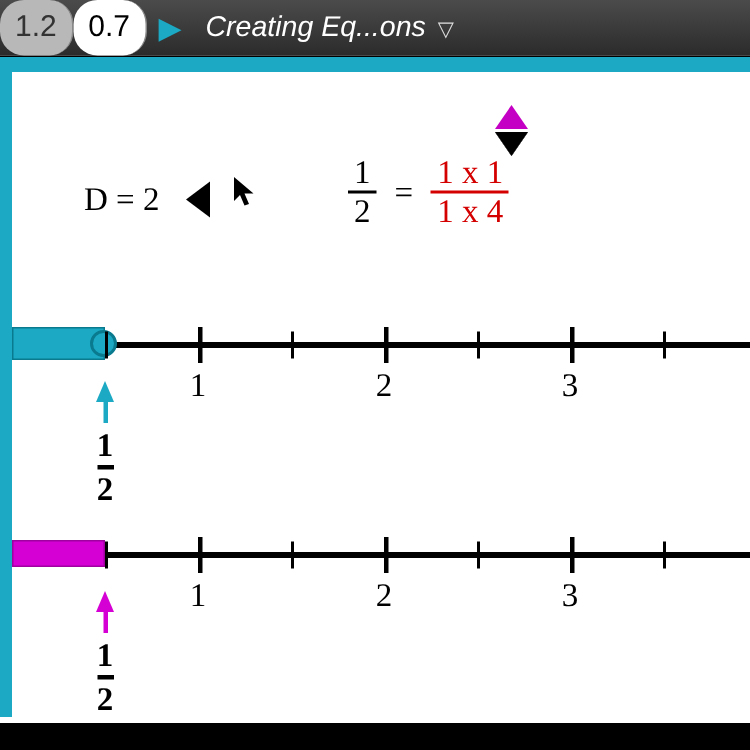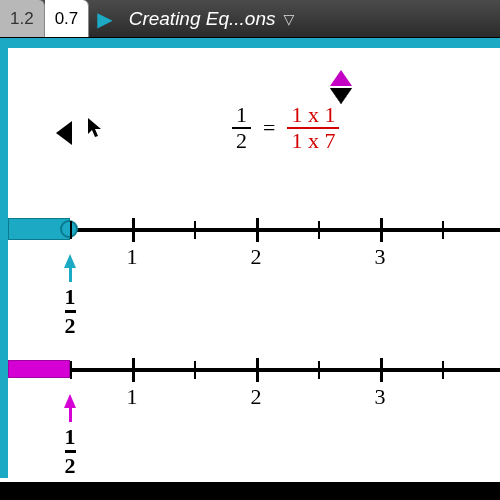--- a/index.html
+++ b/index.html
@@ -20,24 +20,25 @@
     background: linear-gradient(#4b4b4b, #2b2b2b);
     display: flex;
     align-items: stretch;
     border-bottom: 1px solid #000;
   }
   .tab {
     background: #b8b8b8;
     color: #333;
     padding: 6px 10px;
     border-right: 1px solid #888;
-    font-size: 17px;
+    font-size: 20px;
     display: flex;
     align-items: center;
     border-top-right-radius: 6px;
+    border-radius: 16px;
   }
   .tab.active {
     background: #fff;
     color: #000;
   }
   .tab-arrow {
     color: #1ba9c4;
     font-size: 20px;
     padding: 0 8px;
     display: flex;
@@ -278,20 +279,21 @@
   <div class="ribbon"></div>
 
   <div class="content">
 
     <div class="marker">
       <div class="tri-up"></div>
       <div class="tri-down"></div>
     </div>
 
     <div class="drow">
+      <span class="dlabel">D = 2</span>
       <span class="arrowset">
         <span class="tri-left"></span>
         <span class="tri-right"></span>
       </span>
       <span class="cursor">
         <svg width="20" height="24" viewBox="0 0 20 24">
             <path d="M2 2 L2 18 L6 14 L9 21 L12 20 L9 13 L15 13 Z" fill="#000"></path>
           </svg>
       </span>
     </div>
@@ -299,21 +301,21 @@
     <div class="eqn">
       <span class="frac">
         <span class="num">1</span>
         <span class="bar"></span>
         <span class="den">2</span>
       </span>
       <span class="eq">=</span>
       <span class="frac red">
         <span class="num">1 x 1</span>
         <span class="bar"></span>
-        <span class="den">1 x 7</span>
+        <span class="den">1 x 4</span>
       </span>
     </div>
 
     <div class="numline nl1">
       <div class="axis">
         <div class="seg-teal" style="width:62px">
           <div class="knob"></div>
         </div>
         <div class="tick minor" style="left:62px"></div>
         <div class="tick" style="left:124px"></div>

